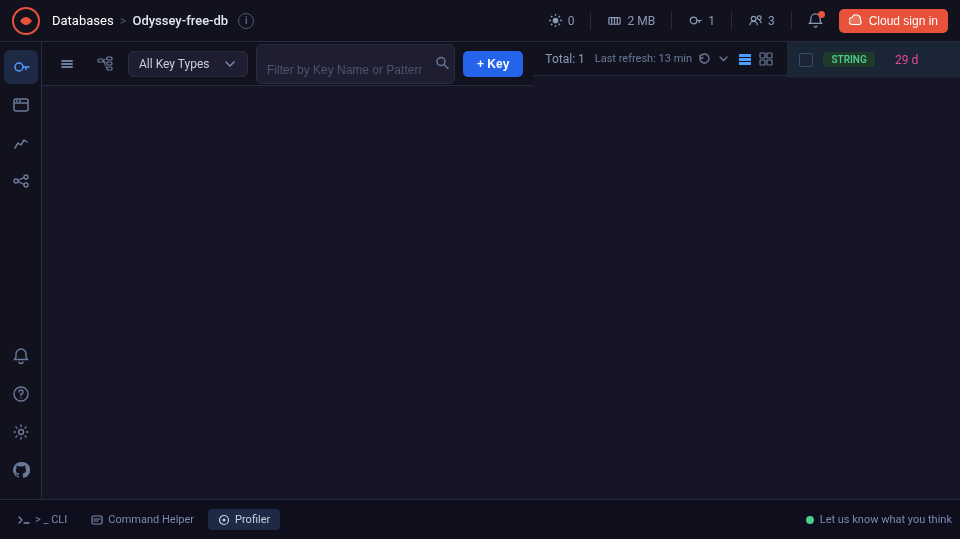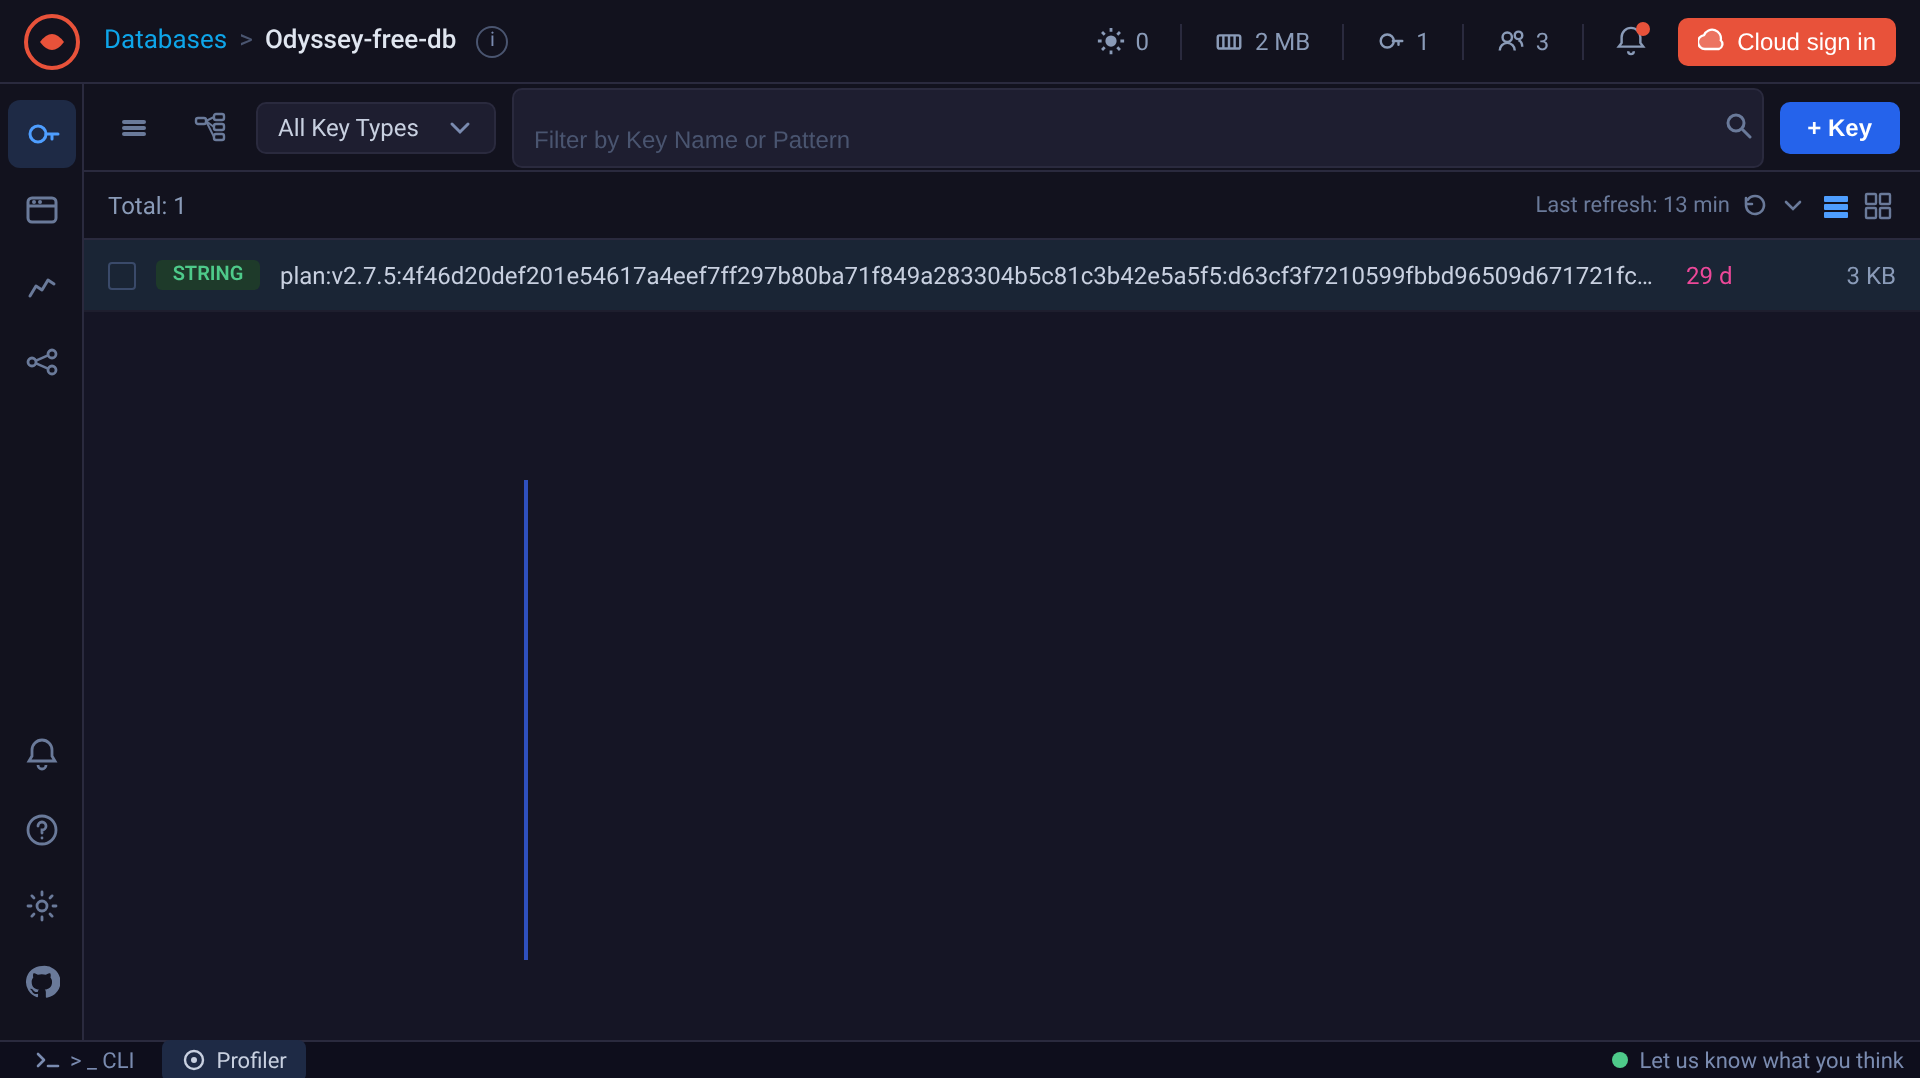--- a/index.html
+++ b/index.html
@@ -31,21 +31,21 @@
       margin-right: 12px;
     }
     .breadcrumb {
       display: flex;
       align-items: center;
       gap: 6px;
       flex: 1;
       font-size: 13px;
     }
     .breadcrumb-link {
-      color: #0ea5e9;
+      color: #ffffff;
       cursor: pointer;
     }
     .breadcrumb-sep { color: #4a5570; }
     .breadcrumb-current { color: #e0e6f0; font-weight: 500; }
     .breadcrumb-info {
       width: 16px; height: 16px;
       border-radius: 50%;
       border: 1px solid #4a5570;
       display: inline-flex; align-items: center; justify-content: center;
       font-size: 10px; color: #7a8bb0; cursor: pointer; margin-left: 4px;
@@ -107,21 +107,20 @@
     .sidebar-spacer { flex: 1; }
     .sidebar-bottom {
       display: flex; flex-direction: column; align-items: center; gap: 4px;
       padding-bottom: 4px;
     }
 
     
     .content {
       flex: 1;
       display: flex;
-      flex-direction: column;
       overflow: hidden;
       background: #151525;
     }
 
     
     .toolbar {
       height: 44px;
       background: #12121e;
       display: flex;
       align-items: center;
@@ -286,21 +285,21 @@
       top: 120px;
       bottom: 40px;
       width: 2px;
       background: #3a6aff;
       opacity: 0.7;
       pointer-events: none;
     }
 
     
     .bottom-bar {
-      height: 19px;
+      height: 40px;
       background: #0e0e1c;
       border-top: 1px solid #2a2a3e;
       display: flex;
       align-items: center;
       padding: 0 8px;
       gap: 4px;
       flex-shrink: 0;
     }
     .bottom-tab {
       display: flex; align-items: center; gap: 5px;
@@ -569,20 +568,28 @@
 </div>
 
 <div class="bottom-bar">
   <div class="bottom-tab">
     <svg viewBox="0 0 12 12" fill="none" width="12" height="12">
         <path d="M1 3l3 3-3 3" stroke="currentColor" stroke-width="1.3" stroke-linecap="round" stroke-linejoin="round"></path>
         <line x1="6" y1="9" x2="11" y2="9" stroke="currentColor" stroke-width="1.3" stroke-linecap="round"></line>
       </svg>
     <span>&gt; _ CLI</span>
   </div>
+  <div class="bottom-tab">
+    <svg viewBox="0 0 12 12" fill="none" width="12" height="12">
+        <rect x="1" y="2" width="10" height="8" rx="1.5" stroke="currentColor" stroke-width="1.2"></rect>
+        <line x1="3" y1="5" x2="9" y2="5" stroke="currentColor" stroke-width="1.2" stroke-linecap="round"></line>
+        <line x1="3" y1="7" x2="7" y2="7" stroke="currentColor" stroke-width="1.2" stroke-linecap="round"></line>
+      </svg>
+    <span>Command Helper</span>
+  </div>
   <div class="bottom-tab active">
     <svg viewBox="0 0 12 12" fill="none" width="12" height="12">
         <circle cx="6" cy="6" r="4.5" stroke="currentColor" stroke-width="1.2"></circle>
         <circle cx="6" cy="6" r="1.5" fill="currentColor"></circle>
       </svg>
     <span>Profiler</span>
   </div>
 
   <div class="bottom-right">
     <div class="green-dot"></div>

